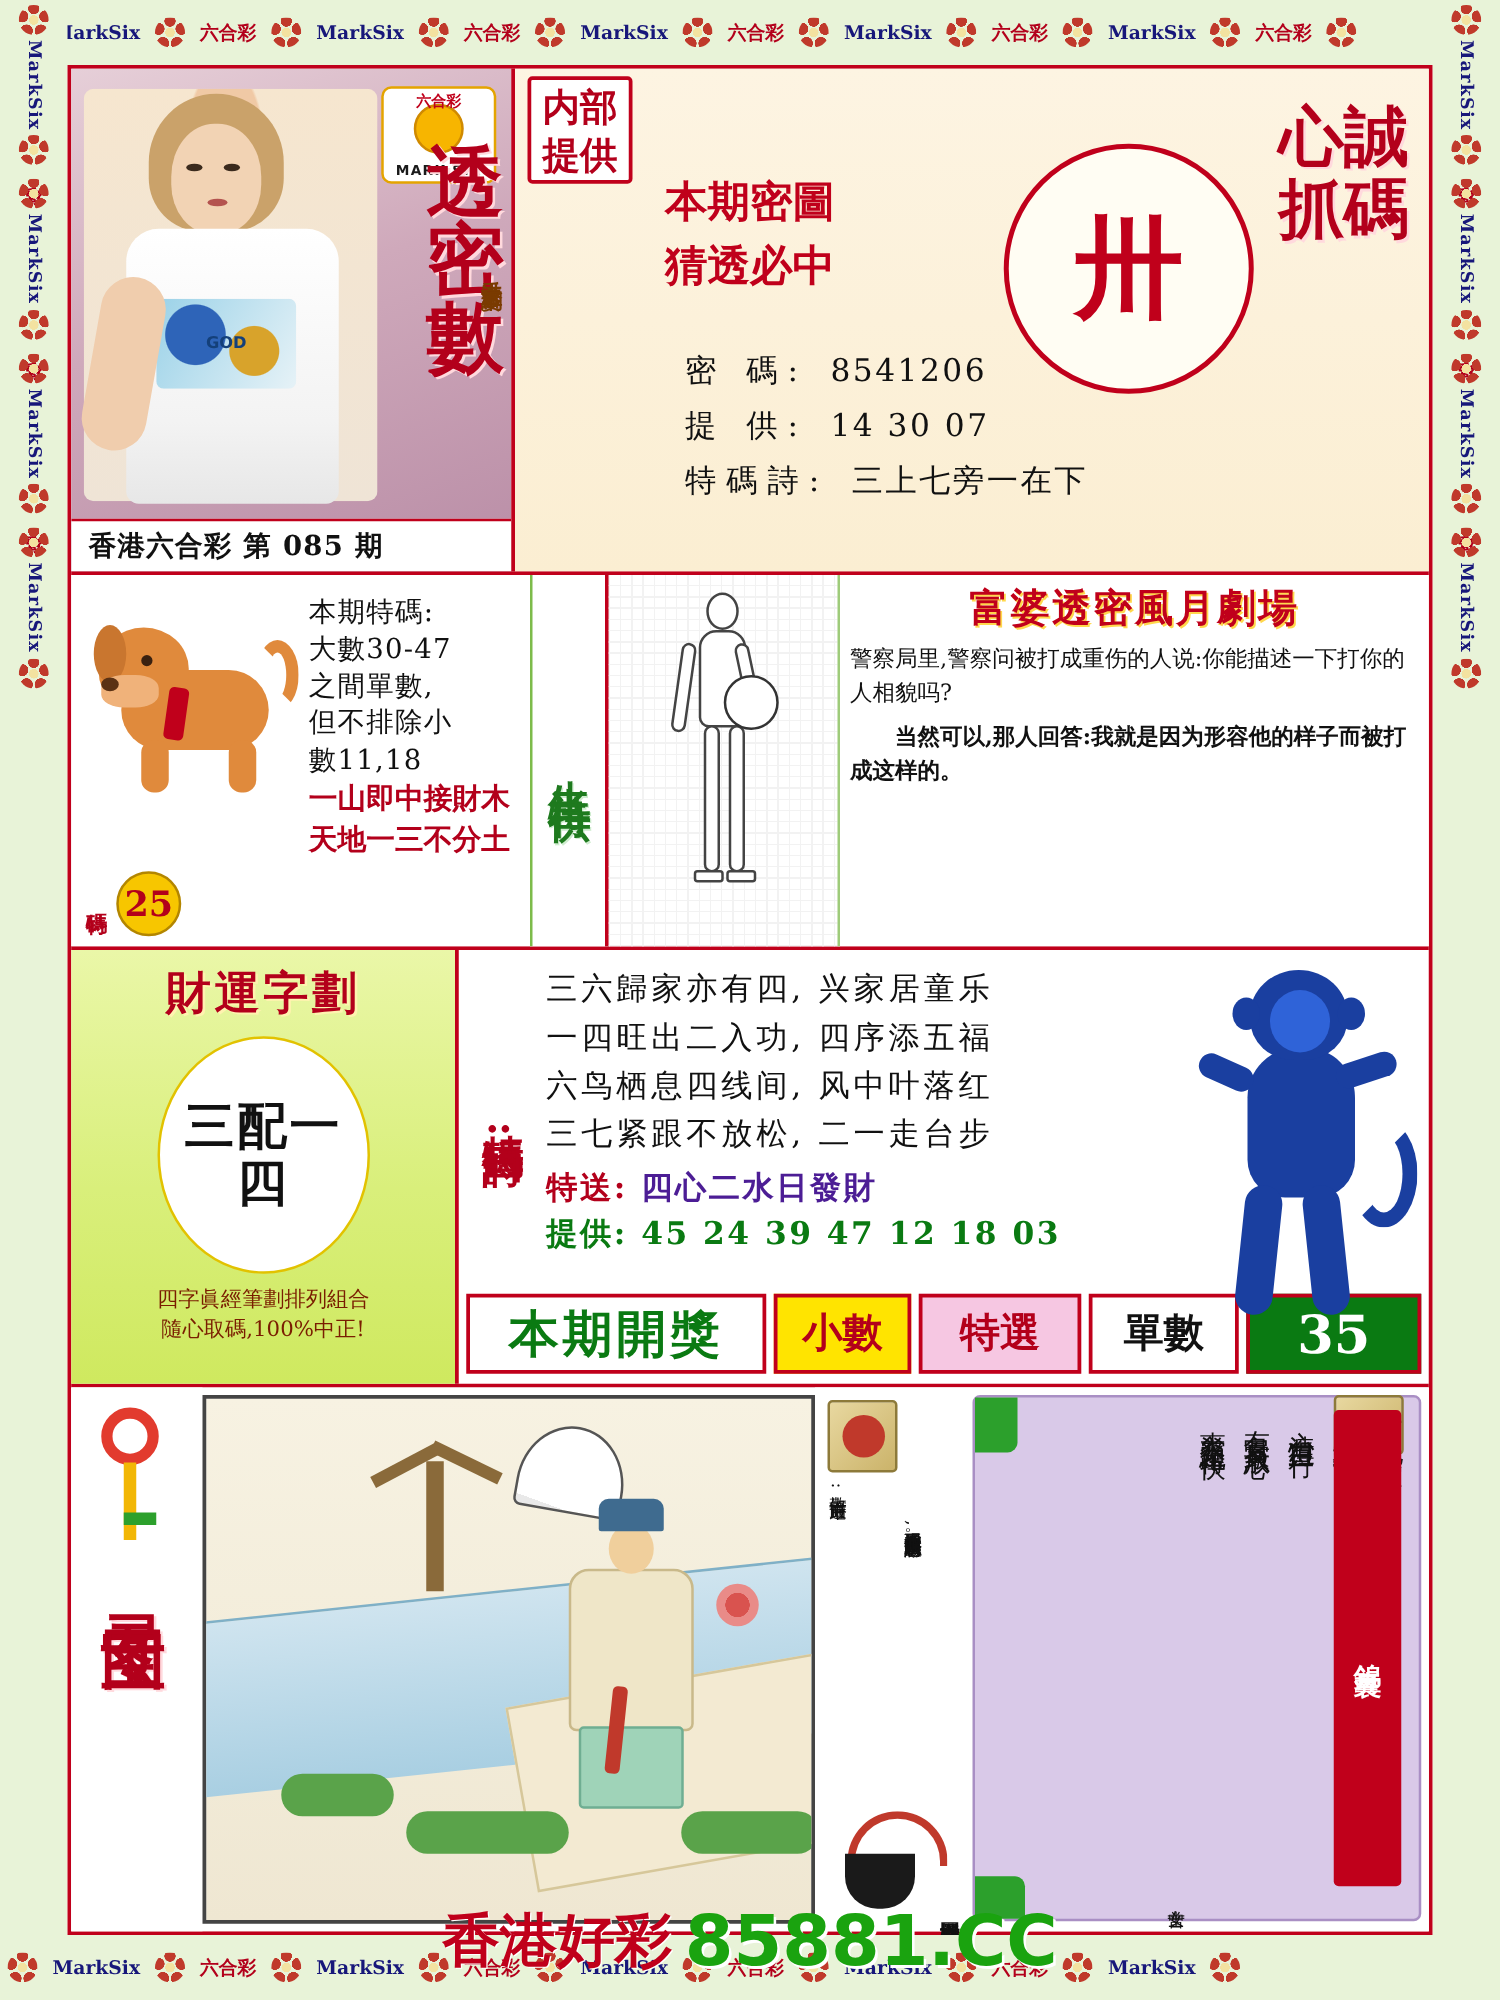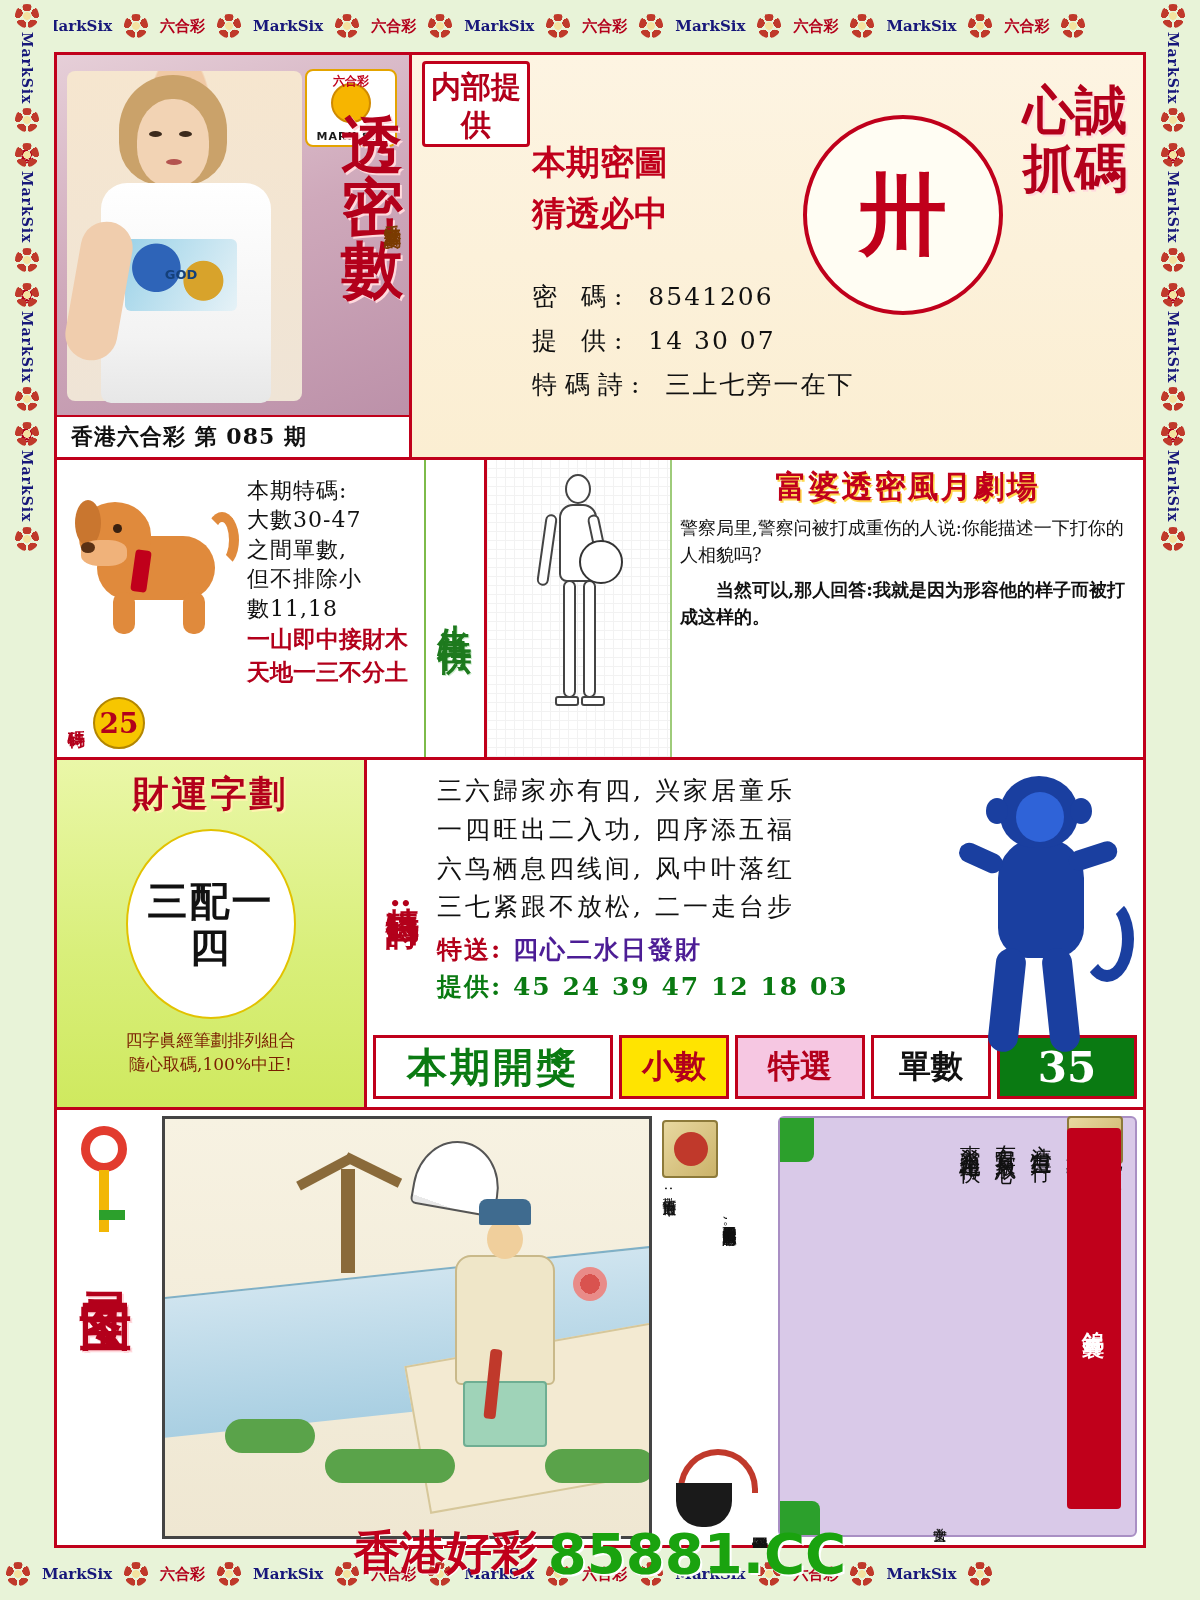--- a/index.html
+++ b/index.html
@@ -140,32 +140,32 @@
   .photo-caption {
     position:absolute; left:0; right:0; bottom:0; height:42px;
     background:#ffffff; border-top:2px solid #c0001b;
     display:flex; align-items:center; padding-left:14px;
     font-size:22px; font-weight:bold; color:#111; letter-spacing:1px;
     font-family:"DejaVu Serif","Liberation Serif",serif;
   }
 
   .headmid { flex:1; position:relative; background:linear-gradient(180deg,#fdf4e2 0%, #fbeed2 100%); }
   .nbtg {
-    position:absolute; left:10px; top:6px; width:108px; height:86px;
+    position:absolute; left:10px; top:6px; width:84px; height:86px;
     background:#ffffff; border:3px solid #c0001b; border-radius:4px;
     color:#b3001b; font-weight:bold; font-size:30px; line-height:38px;
     text-align:center; padding-top:4px;
     font-family:"DejaVu Serif","Liberation Serif",serif;
   }
   .headline {
     position:absolute; left:120px; top:82px; width:300px;
     font-size:34px; color:#c0001b; font-weight:bold; line-height:1.5;
     font-family:"DejaVu Serif","Liberation Serif",serif;
   }
-  .kv { position:absolute; left:120px; top:220px; font-size:25px; color:#111; line-height:1.75;
+  .kv { position:absolute; left:136px; top:220px; font-size:25px; color:#111; line-height:1.75;
         font-family:"DejaVu Serif","Liberation Serif",serif;}
   .kv .k { letter-spacing:8px; }
   .kv .v { margin-left:10px; letter-spacing:2px; }
   .stamp {
     position:absolute; right:140px; top:60px; width:200px; height:200px;
     border:4px solid #c0001b; border-radius:50%;
     display:flex; align-items:center; justify-content:center;
     background:#fffdf3;
   }
   .stamp span { font-size:88px; color:#c0001b; font-weight:bold; font-family:"DejaVu Serif","Liberation Serif",serif;}

